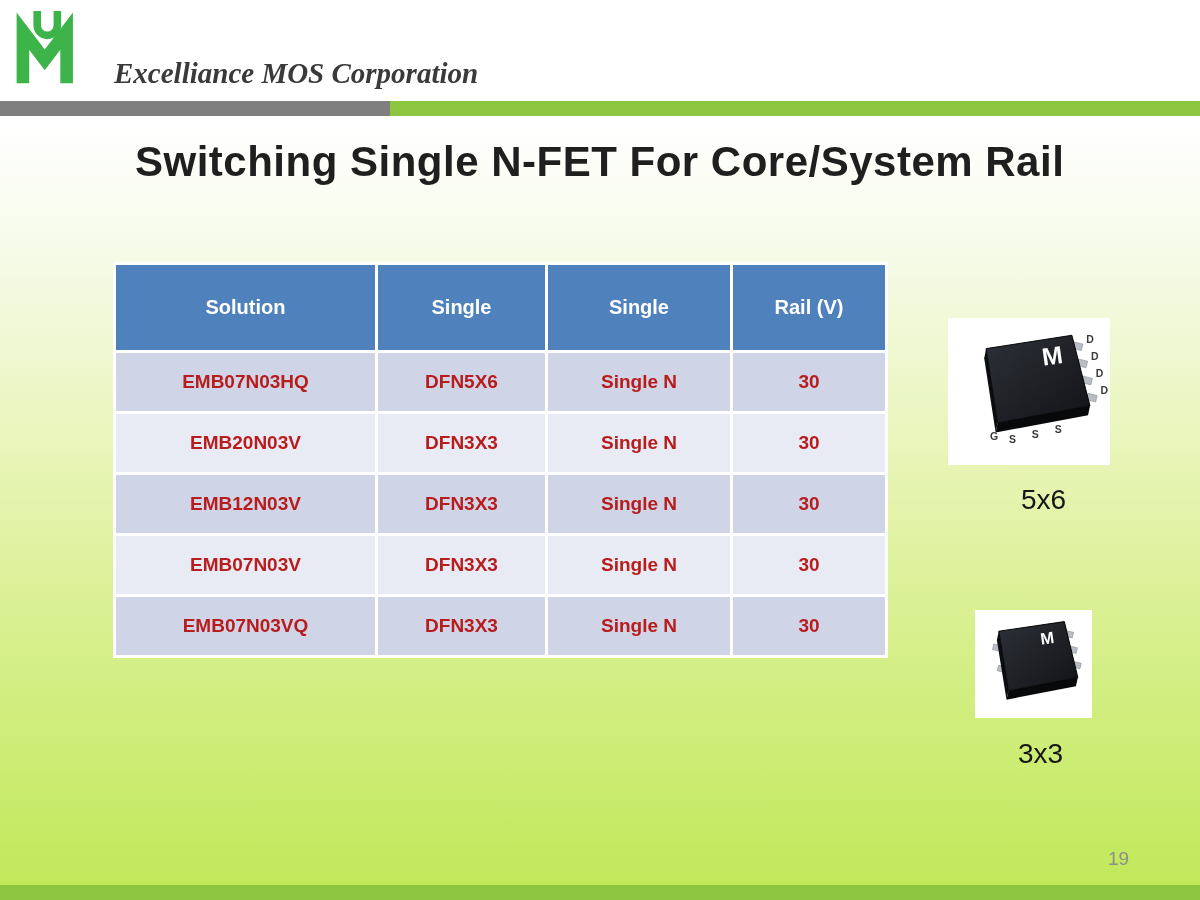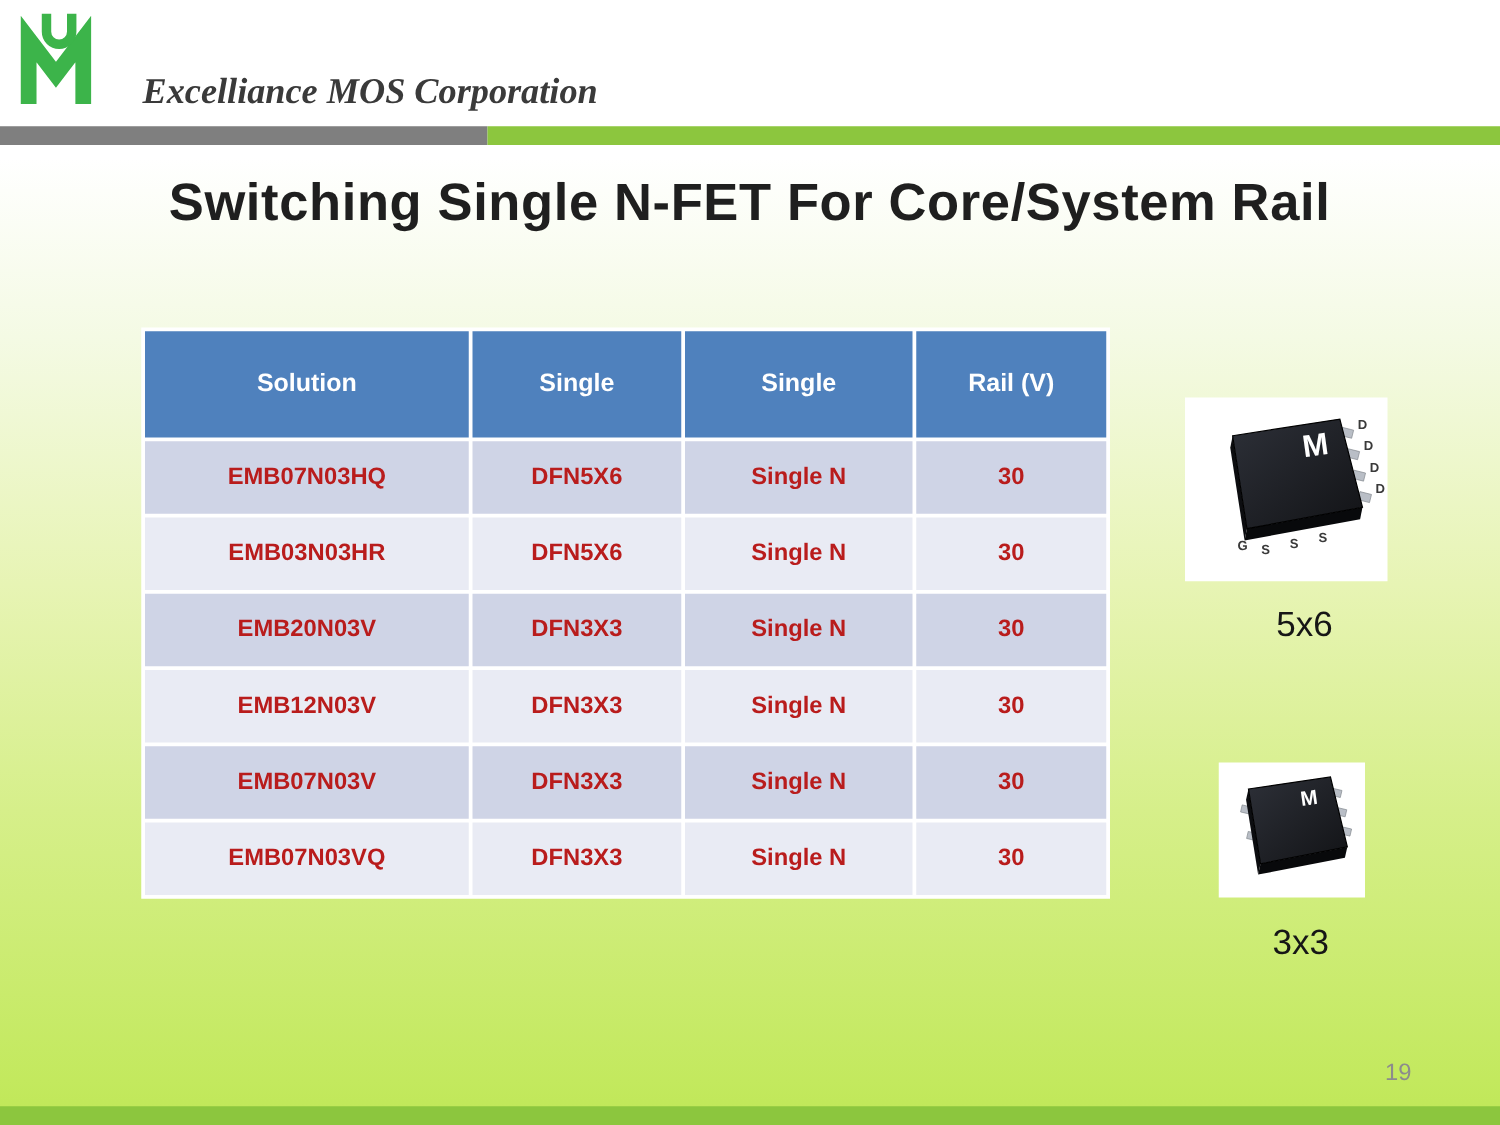--- a/index.html
+++ b/index.html
@@ -78,26 +78,20 @@
         <tr>
           <th class="col-solution">Solution</th>
           <th class="col-package">Single</th>
           <th class="col-channel">Single</th>
           <th class="col-bvdss">Rail (V)</th>
         </tr>
       </thead>
       <tbody>
         <tr>
           <td>EMB07N03HQ</td>
-          <td>DFN5X6</td>
-          <td>Single N</td>
-          <td>30</td>
-        </tr>
-        <tr>
-          <td>EMB03N03HR</td>
           <td>DFN5X6</td>
           <td>Single N</td>
           <td>30</td>
         </tr>
         <tr>
           <td>EMB20N03V</td>
           <td>DFN3X3</td>
           <td>Single N</td>
           <td>30</td>
         </tr>

